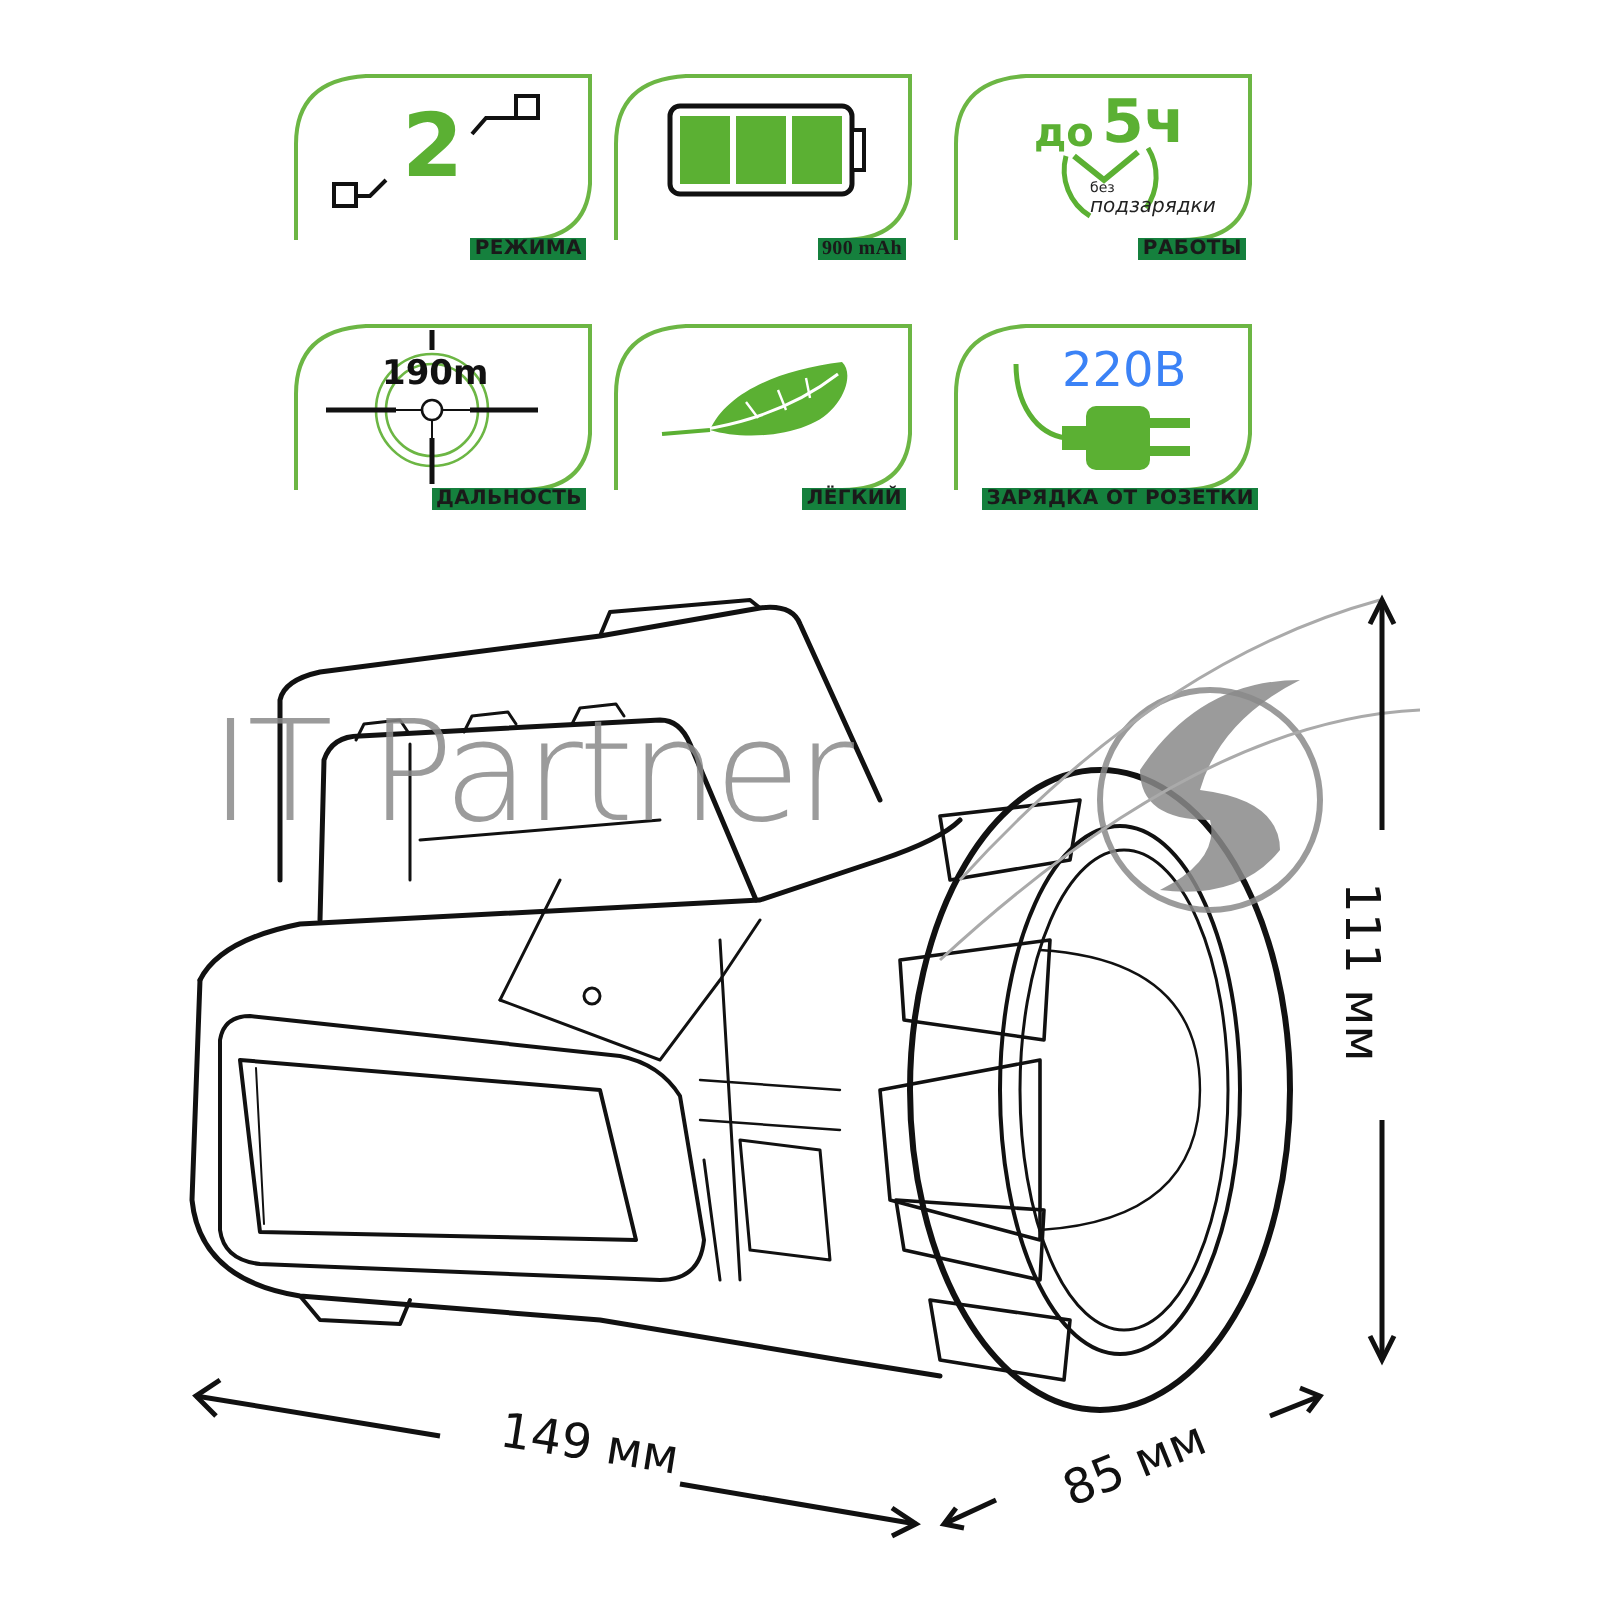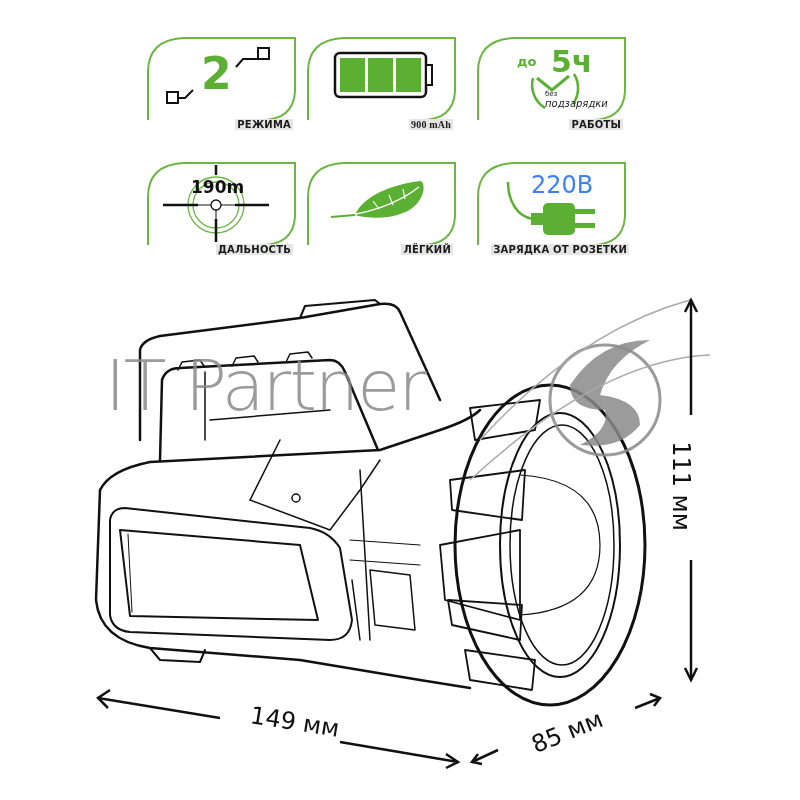--- a/index.html
+++ b/index.html
@@ -1,19 +1,19 @@
 <!DOCTYPE html>
 <html><head>
 <meta charset="utf-8">
 <style>
   html, body { margin:0; padding:0; background:#ffffff; }
   body { width:800px; height:800px; position:relative; overflow:hidden; font-family:"DejaVu Sans", sans-serif; }
   .badge { position:absolute; width:160px; height:100px; }
   .badge svg.frame { position:absolute; left:0; top:0; }
-  .badge .label { position:absolute; right:10px; bottom:2px; font-size:10px; font-weight:bold; color:#1a1a1a; background:#e5e5e5; padding:0 2px; letter-spacing:0.2px; }
+  .badge .label { position:absolute; right:10px; bottom:2px; font-size:10px; font-weight:bold; color:#1a1a1a; background:#15803d; padding:0 2px; letter-spacing:0.2px; }
   .abs { position:absolute; }
   .dim-text { position:absolute; font-size:24px; color:#111; font-family:"DejaVu Sans", sans-serif; white-space:nowrap; }
   .wm { position:absolute; left:105px; top:345px; font-size:70px; color:#8a8a8a; opacity:0.85; font-family:"DejaVu Sans", sans-serif; font-weight:300; letter-spacing:-2px; }
 </style>
 </head>
 <body>
 
 <div class="badge" style="left:143px;top:32px;">
   <svg class="frame" width="160" height="100" viewBox="0 0 160 100">
     <path d="M5,88 L5,40 Q5,8 40,6 L152,6 L152,60 Q150,88 118,88" fill="none" stroke="#6cb644" stroke-width="2"></path>
@@ -44,21 +44,21 @@
 
 <div class="badge" style="left:473px;top:32px;">
   <svg class="frame" width="160" height="100" viewBox="0 0 160 100">
     <path d="M5,88 L5,40 Q5,8 40,6 L152,6 L152,60 Q150,88 118,88" fill="none" stroke="#6cb644" stroke-width="2"></path>
   </svg>
   <svg class="abs" width="160" height="100" viewBox="0 0 160 100" style="left:0;top:0">
     <path d="M60,46 A27,27 0 0 0 72,76" fill="none" stroke="#5bb033" stroke-width="2.5"></path>
     <path d="M101,42 A27,27 0 0 1 100,72" fill="none" stroke="#5bb033" stroke-width="2.5"></path>
     <path d="M64,46 L79,58 L96,44" fill="none" stroke="#5bb033" stroke-width="3"></path>
   </svg>
-  <div class="abs" style="left:44px;top:22px;font-size:13px;font-weight:bold;color:#5bb033;">до</div>
+  <div class="abs" style="left:44px;top:22px;font-size:20px;font-weight:bold;color:#5bb033;">до</div>
   <div class="abs" style="left:78px;top:12px;font-size:30px;font-weight:bold;color:#5bb033;">5ч</div>
   <div class="abs" style="left:72px;top:58px;font-size:7px;color:#222;">без</div>
   <div class="abs" style="left:72px;top:66px;font-size:10px;font-style:italic;color:#222;">подзарядки</div>
   <div class="label">РАБОТЫ</div>
 </div>
 
 <div class="badge" style="left:143px;top:157px;">
   <svg class="frame" width="160" height="100" viewBox="0 0 160 100">
     <path d="M5,88 L5,40 Q5,8 40,6 L152,6 L152,60 Q150,88 118,88" fill="none" stroke="#6cb644" stroke-width="2"></path>
   </svg>

